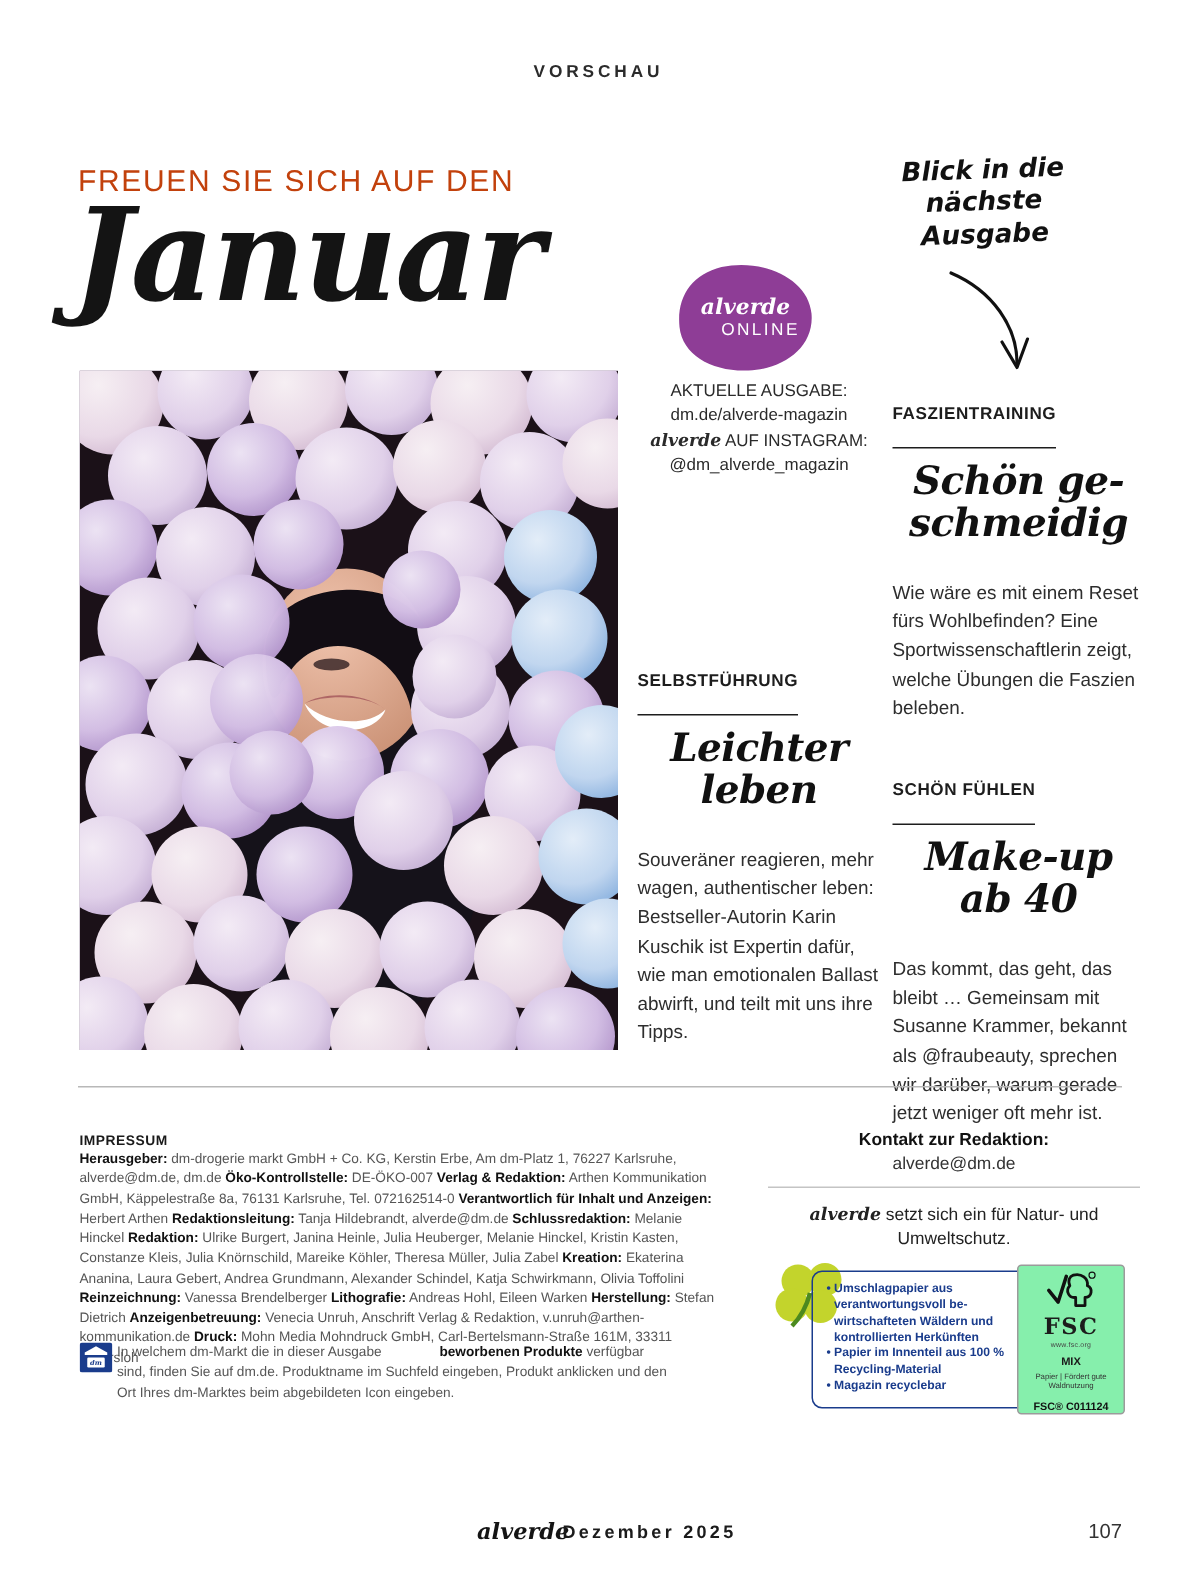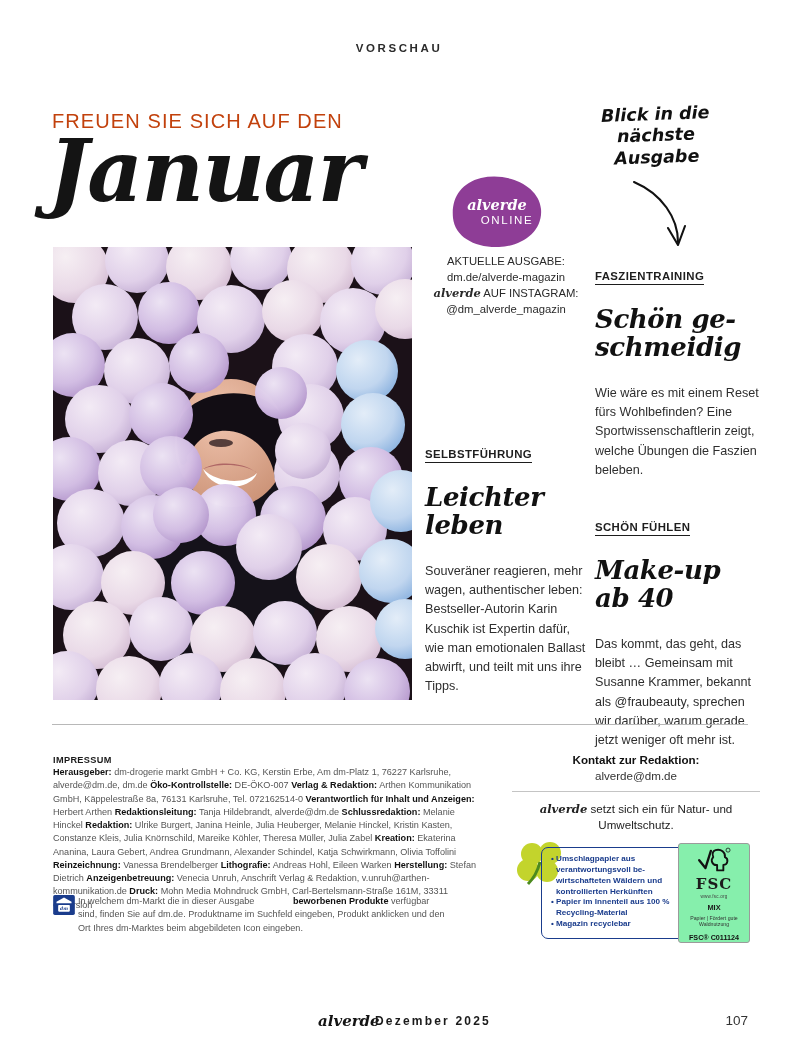--- a/index.html
+++ b/index.html
@@ -76,27 +76,27 @@
     width: 359px; height: 453px;
     overflow: hidden; background: #ddd0e6;
   }
 
   
   .article { position: absolute; }
   .art-kicker {
     font-size: 11.4px; font-weight: 600; letter-spacing: 0.4px;
     color: #1d1d1d;
     border-bottom: 1.3px solid #1d1d1d;
-    display: inline-block; padding-bottom: 2px;
+    display: inline-block; padding-bottom: 16px;
   }
   .art-title {
     font-family: "DejaVu Serif", "Liberation Serif", serif;
     font-weight: 700; font-style: italic;
     font-size: 26px; line-height: 1.08;
-    color: #111; margin-top: 20px; letter-spacing: -0.4px;
+    color: #111; margin-top: 8px; letter-spacing: -0.4px; text-align: center;
   }
   .art-body {
     font-size: 12.6px; line-height: 1.52; color: #2e2e2e; margin-top: 23px;
   }
 
   #art-faszien { left: 595px; top: 266px; width: 168px; }
   #art-selbst  { left: 425px; top: 444px; width: 162px; }
   #art-makeup  { left: 595px; top: 517px; width: 168px; }
 
   

